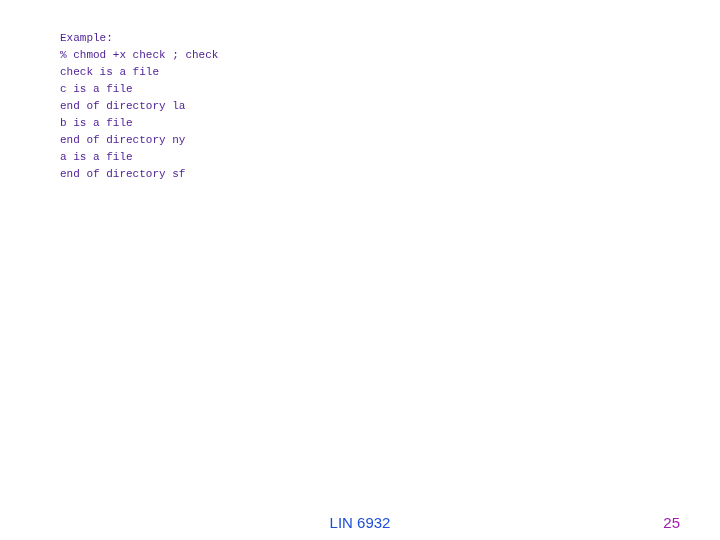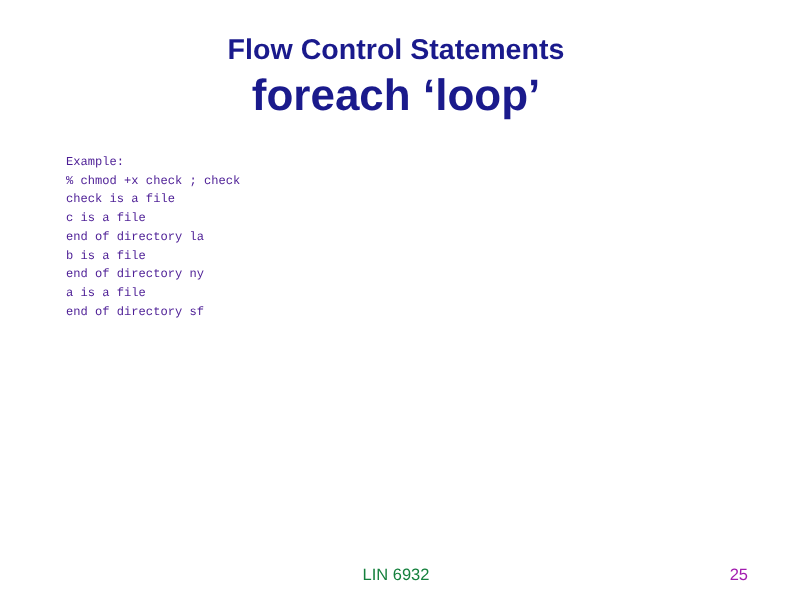--- a/index.html
+++ b/index.html
@@ -68,42 +68,38 @@
       bottom: 18px;
       left: 0;
       right: 0;
       display: flex;
       justify-content: center;
       align-items: center;
     }
 
     .footer-course {
       font-size: 15px;
-      color: #15803d;
+      color: #1d4ed8;
       position: absolute;
       left: 50%;
       transform: translateX(-50%);
     }
 
     .footer-page {
       font-size: 15px;
       color: #a21caf;
       position: absolute;
       right: 40px;
     }
   </style>
 </head>
 <body>
 
 <div class="slide-container">
 
-  <div class="title-section">
-    <div class="main-title">Flow Control Statements</div>
-    <div class="subtitle">foreach ‘loop’</div>
-  </div>
 
   <div class="content-section">
     <div class="code-block" id="code-block">Example:
 % chmod +x check ; check
 check is a file
 c is a file
 end of directory la
 b is a file
 end of directory ny
 a is a file

